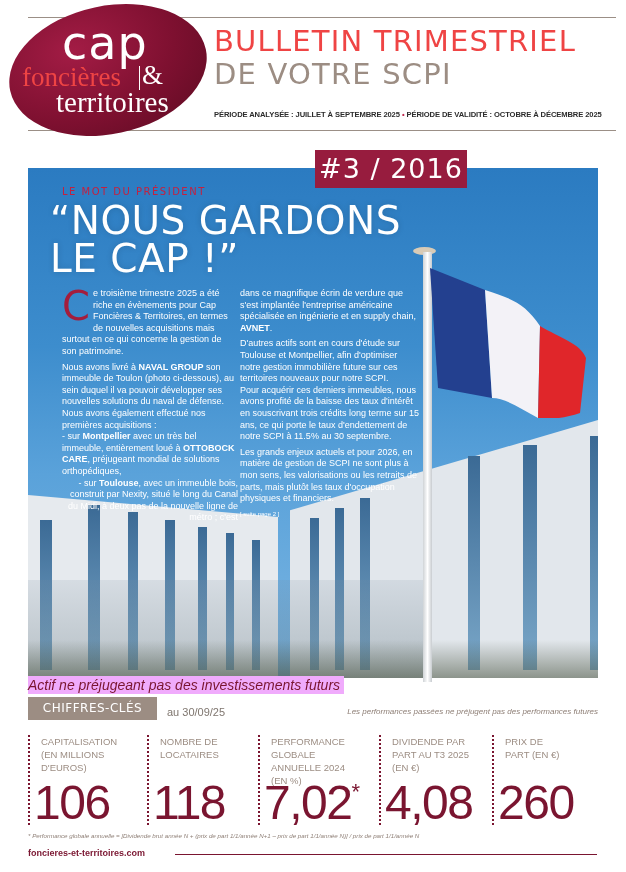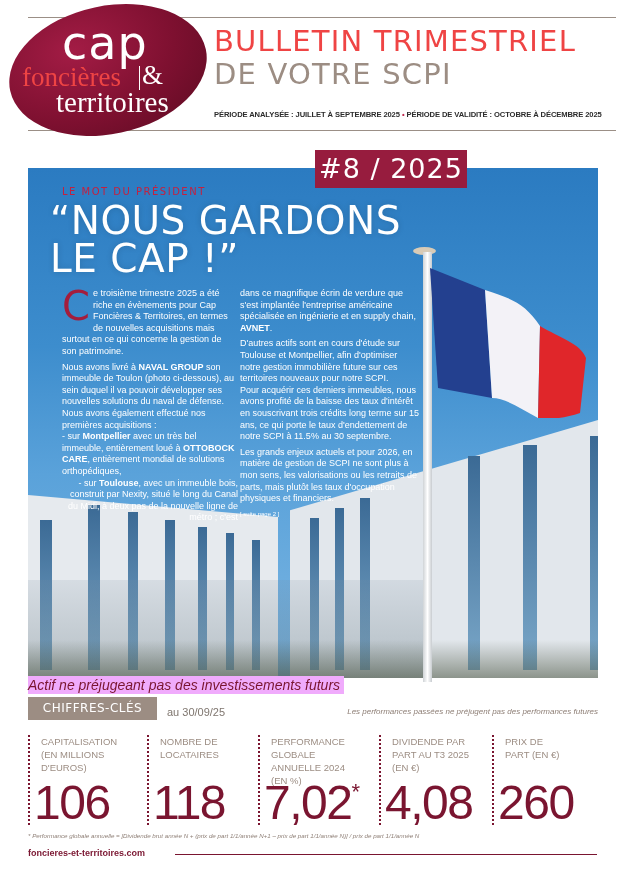--- a/index.html
+++ b/index.html
@@ -91,21 +91,21 @@
 
 <div class="title1">BULLETIN TRIMESTRIEL</div>
 <div class="title2">DE VOTRE SCPI</div>
 <div class="periode">
   <span>PÉRIODE ANALYSÉE : JUILLET À SEPTEMBRE 2025</span>
   <span class="dot">•</span>
   <span>PÉRIODE DE VALIDITÉ : OCTOBRE À DÉCEMBRE 2025</span>
 </div>
 
 <div class="hero"></div>
-<div class="issue-badge">#8 / 2025</div>
+<div class="issue-badge">#3 / 2016</div>
 
 <div class="bldg-left"></div>
 <div class="bldg-right"></div>
 <div class="win" style="left:40px;top:520px;width:12px;height:150px;"></div>
 <div class="win" style="left:88px;top:505px;width:12px;height:165px;"></div>
 <div class="win" style="left:128px;top:512px;width:10px;height:158px;"></div>
 <div class="win" style="left:165px;top:520px;width:10px;height:150px;"></div>
 <div class="win" style="left:198px;top:527px;width:9px;height:143px;"></div>
 <div class="win" style="left:226px;top:533px;width:8px;height:137px;"></div>
 <div class="win" style="left:252px;top:540px;width:8px;height:130px;"></div>
@@ -129,21 +129,21 @@
 <div class="kicker">LE MOT DU PRÉSIDENT</div>
 <div class="headline">
   <div>“NOUS GARDONS</div>
   <div>LE CAP !”</div>
 </div>
 
 <div class="col col1">
   <p><span class="dropcap">C</span><span>e troisième trimestre 2025 a été riche en évènements pour Cap Foncières &amp; Territoires, en termes de nouvelles acquisitions mais surtout en ce qui concerne la gestion de son patrimoine.</span></p>
   <div><span>Nous avons livré à </span><b>NAVAL GROUP</b><span> son immeuble de Toulon (photo ci-dessous), au sein duquel il va pouvoir développer ses nouvelles solutions du naval de défense.</span></div>
   <div>Nous avons également effectué nos premières acquisitions :</div>
-  <div><span>- sur </span><b>Montpellier</b><span> avec un très bel immeuble, entièrement loué à </span><b>OTTOBOCK CARE</b><span>, entièrement mondial de solutions orthopédiques,</span></div>
+  <div><span>- sur </span><b>Montpellier</b><span> avec un très bel immeuble, entièrement loué à </span><b>OTTOBOCK CARE</b><span>, préjugeant mondial de solutions orthopédiques,</span></div>
   <div style="text-align:right;"><span>- sur </span><b>Toulouse</b><span>, avec un immeuble bois, construit par Nexity, situé le long du Canal du Midi, à deux pas de la nouvelle ligne de métro ; c'est</span></div>
 </div>
 
 <div class="col col2">
   <p><span>dans ce magnifique écrin de verdure que s'est implantée l'entreprise américaine spécialisée en ingénierie et en supply chain, </span><b>AVNET</b><span>.</span></p>
   <p><span>D'autres actifs sont en cours d'étude sur Toulouse et Montpellier, afin d'optimiser notre gestion immobilière future sur ces territoires nouveaux pour notre SCPI.</span><br><span>Pour acquérir ces derniers immeubles, nous avons profité de la baisse des taux d'intérêt en souscrivant trois crédits long terme sur 15 ans, ce qui porte le taux d'endettement de notre SCPI à 11.5% au 30 septembre.</span></p>
   <p>Les grands enjeux actuels et pour 2026, en matière de gestion de SCPI ne sont plus à mon sens, les valorisations ou les retraits de parts, mais plutôt les taux d'occupation physiques et financiers.</p>
   <div class="suite">[ suite page 2 ]</div>
 </div>
 

